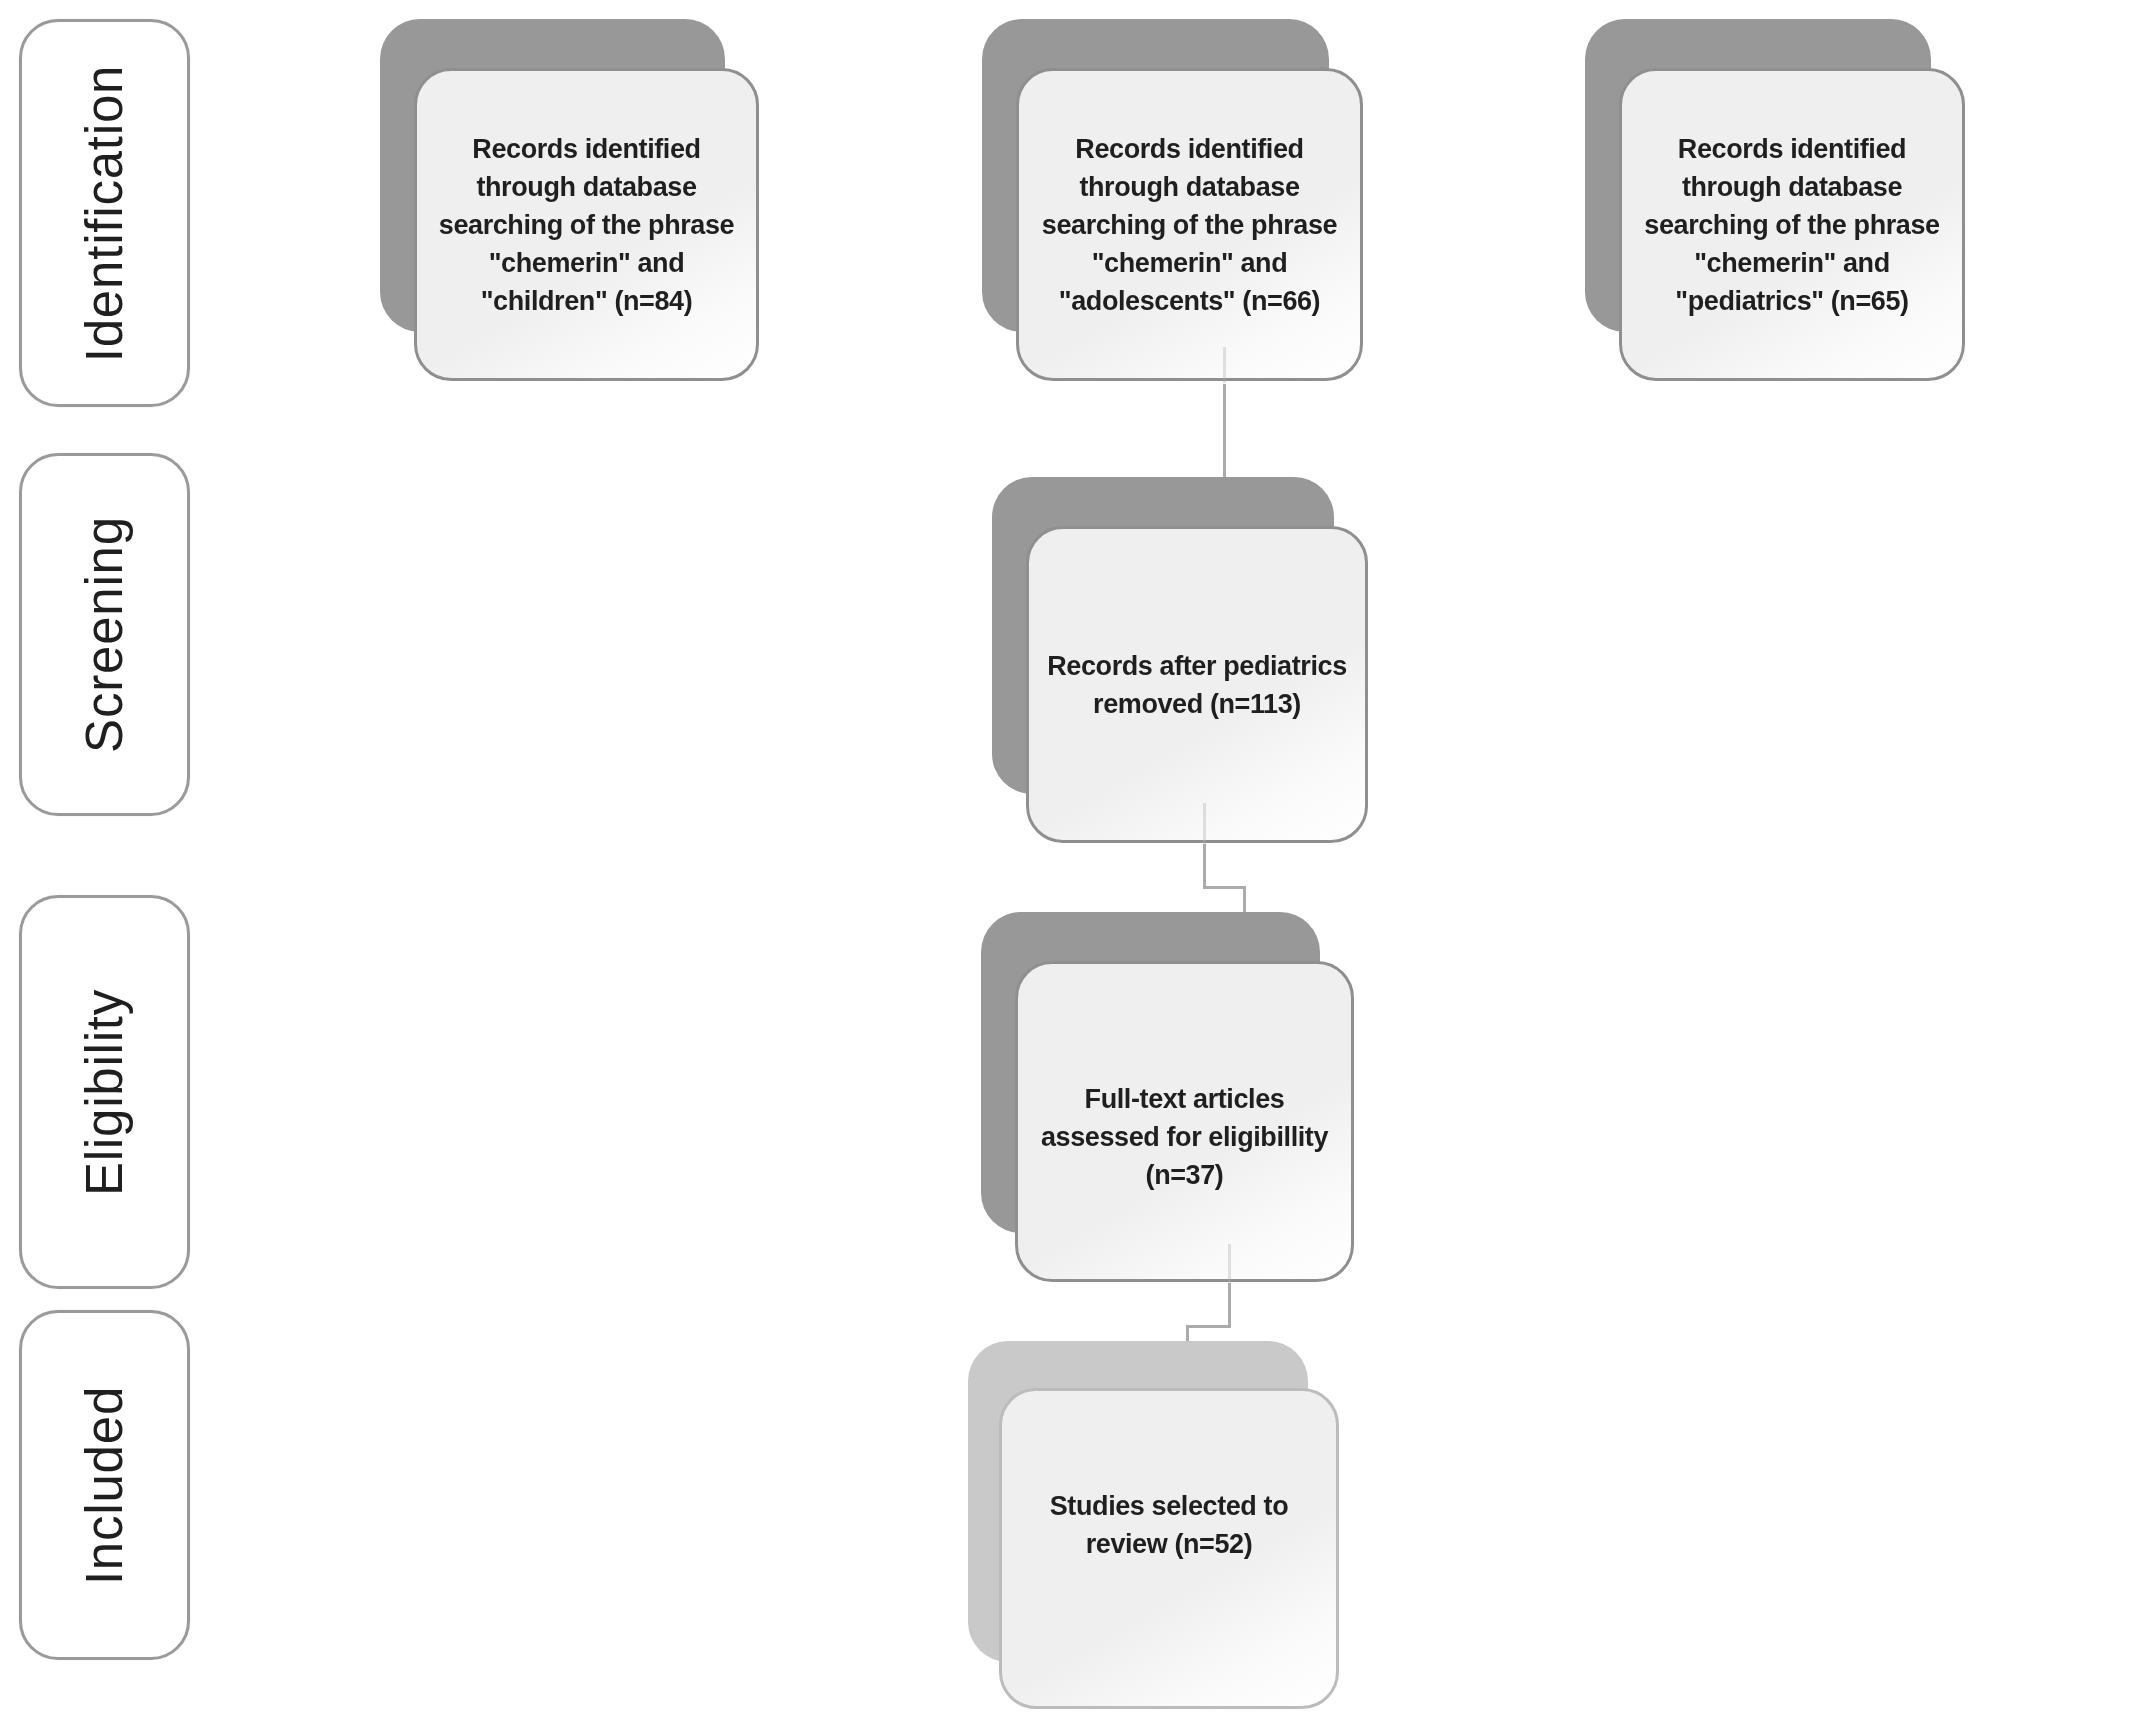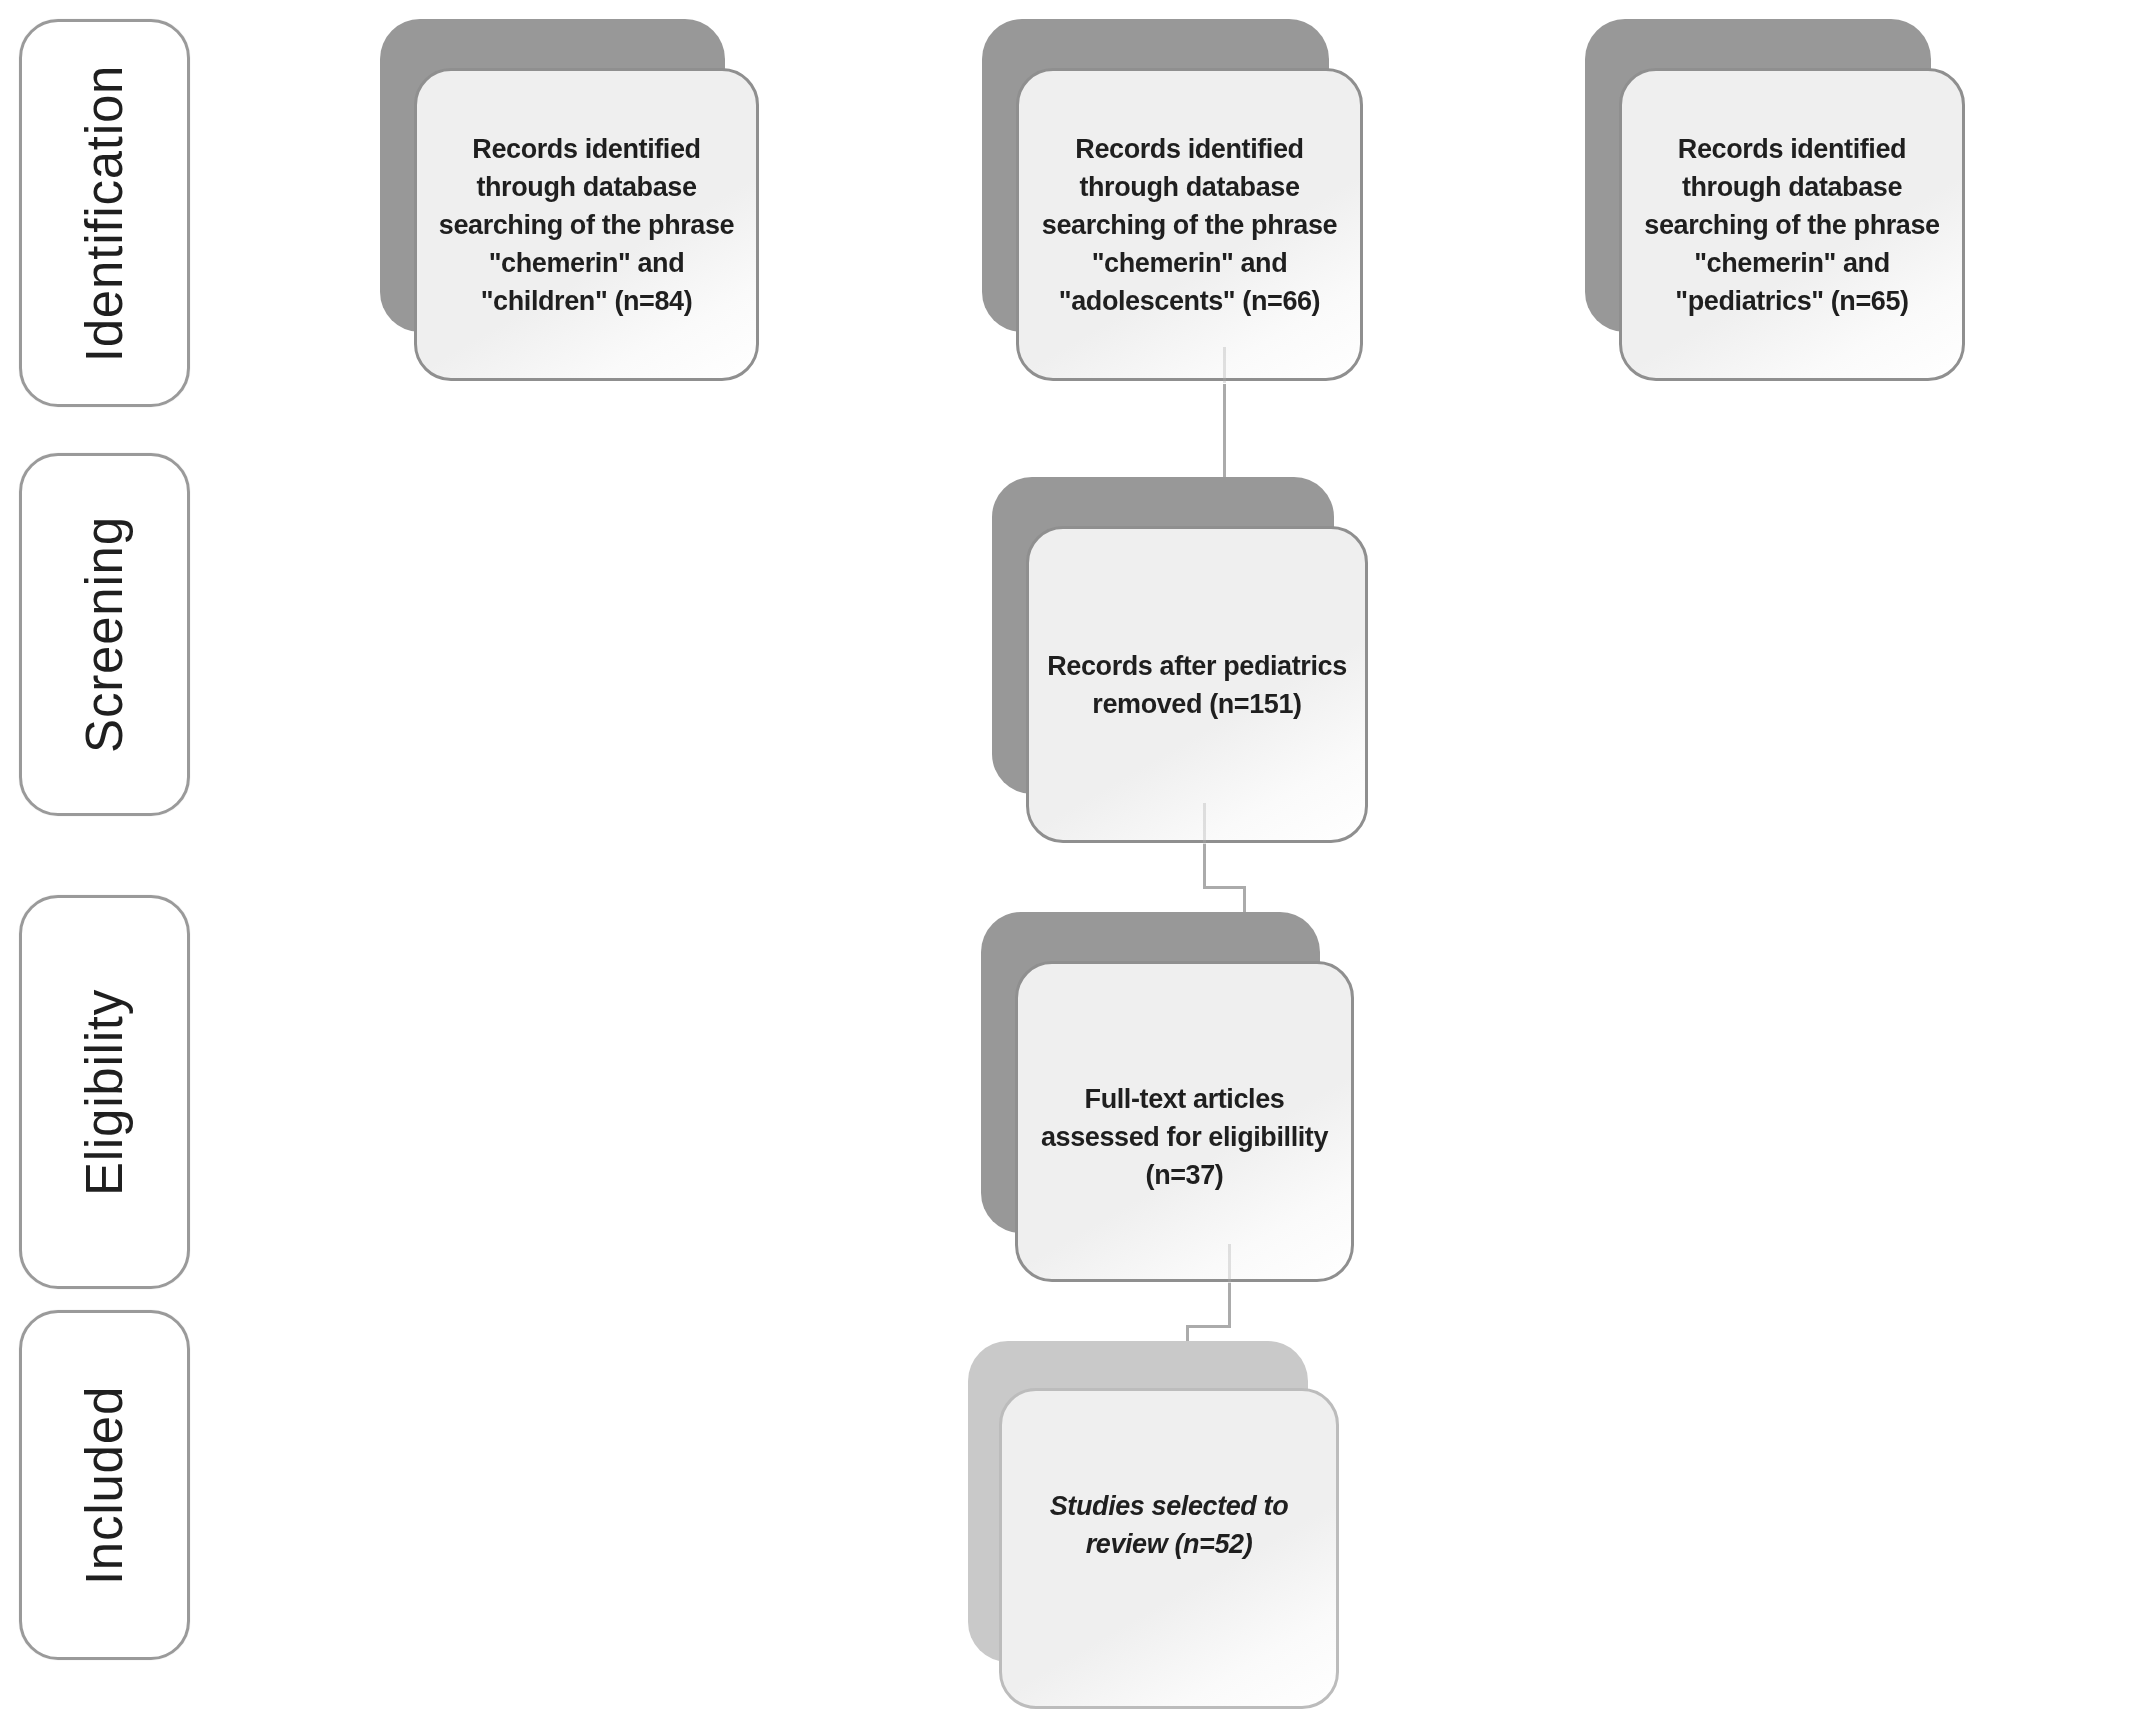--- a/index.html
+++ b/index.html
@@ -62,21 +62,21 @@
   .node.light .front{border-color:var(--node-border-light);}
   .front .ln{
     font-size:27px;
     font-weight:700;
     line-height:38px;
     letter-spacing:-0.4px;
     color:var(--text);
     white-space:nowrap;
   }
   .front.text-low{padding-top:31px;}
-  .front.text-high{padding-bottom:47px;font-style:italic;}
+  .front.text-high{padding-bottom:47px;}
   
   .conn{position:absolute;background:var(--connector);z-index:1;}
   .conn.stub{opacity:0.35;z-index:3;}
 </style>
 </head>
 <body>
 
 <div class="stage">
 
   <div class="phase" style="left:19.4px;top:19.4px;width:165px;height:382px">
@@ -135,21 +135,21 @@
       <div class="ln">searching of the phrase</div>
       <div class="ln">"chemerin" and</div>
       <div class="ln">"pediatrics" (n=65)</div>
     </div>
   </div>
 
   <div class="node" style="left:1026px;top:526px;width:342px;height:317px">
     <div class="shadow"></div>
     <div class="front">
       <div class="ln">Records after pediatrics</div>
-      <div class="ln">removed (n=151)</div>
+      <div class="ln">removed (n=113)</div>
     </div>
   </div>
 
   <div class="node" style="left:1015px;top:961px;width:339px;height:321px">
     <div class="shadow"></div>
     <div class="front text-low">
       <div class="ln">Full-text articles</div>
       <div class="ln">assessed for eligibillity</div>
       <div class="ln">(n=37)</div>
     </div>

